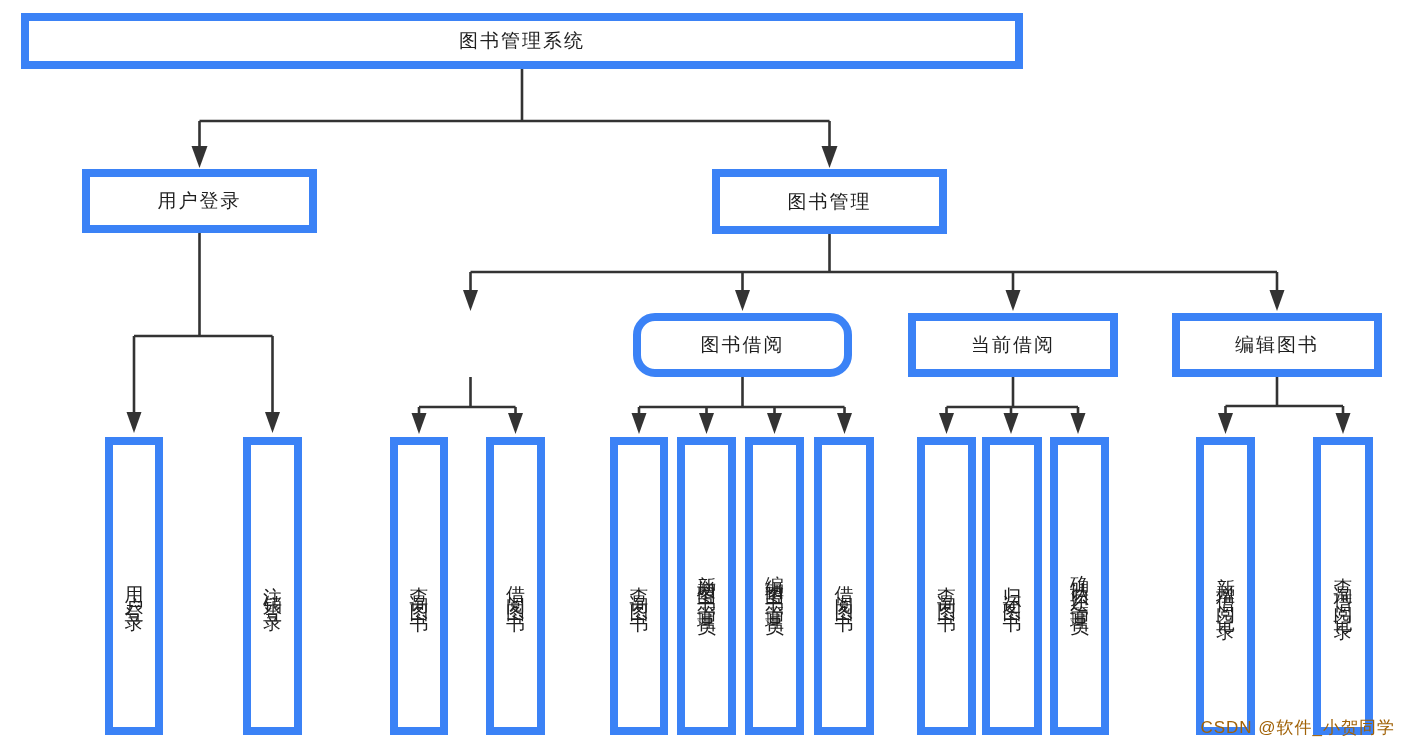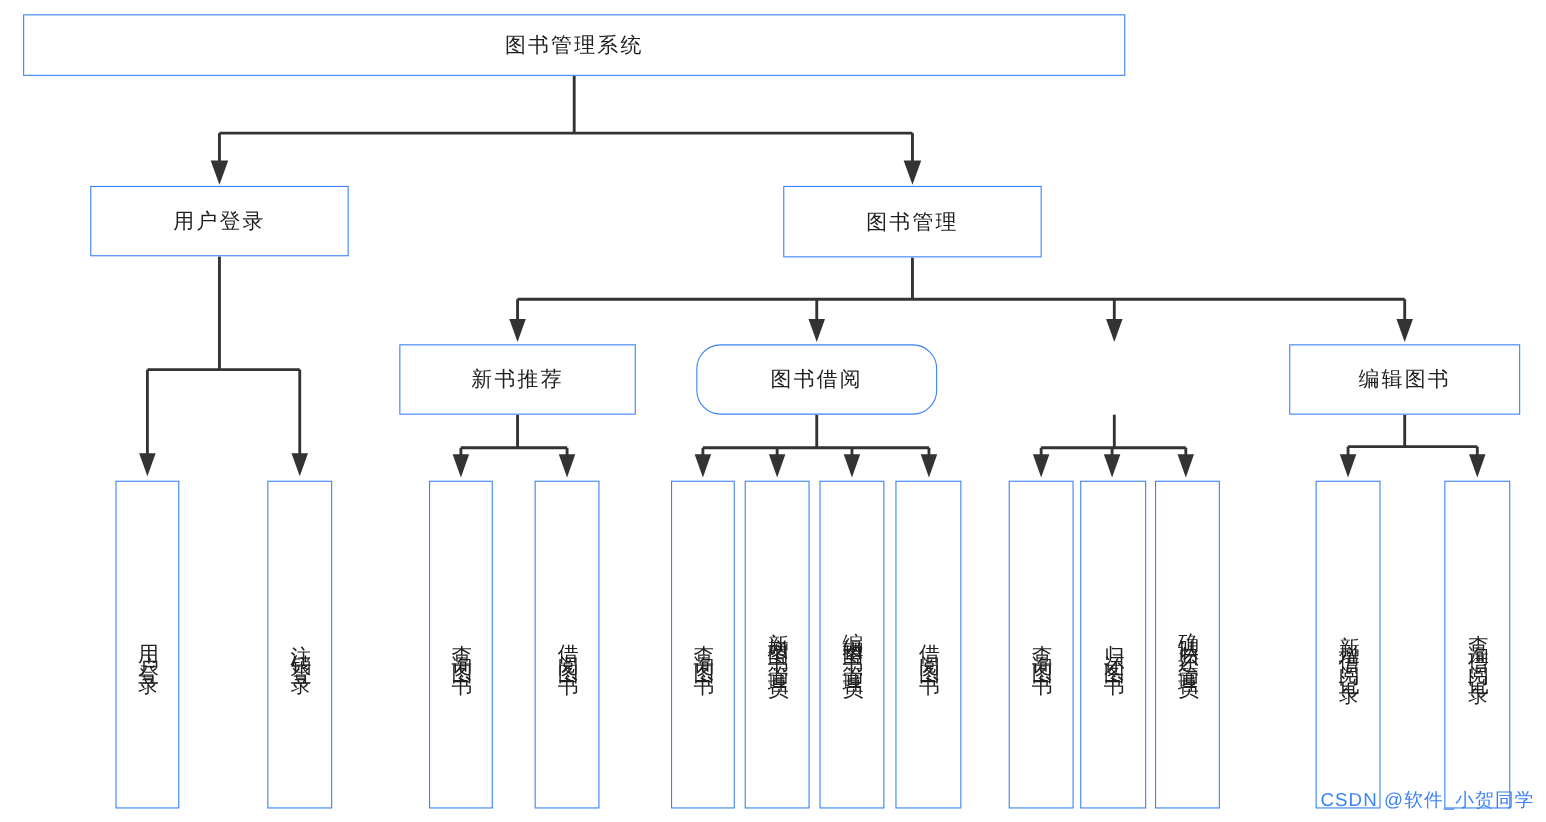--- a/index.html
+++ b/index.html
@@ -18,21 +18,21 @@
   svg.connectors {
     position: absolute;
     left: 0;
     top: 0;
     z-index: 0;
   }
   .node {
     position: absolute;
     box-sizing: border-box;
     background: #ffffff;
-    border: 1px solid #3b82f6;
+    border: 8px solid #3b82f6;
     color: #1f1f1f;
     display: flex;
     align-items: center;
     justify-content: center;
     font-size: 19px;
     letter-spacing: 2px;
     z-index: 1;
     text-align: right;
   }
   .node.vbox {
@@ -41,21 +41,21 @@
     padding-top: 6px;
   }
   .node.vbox.tight {
     letter-spacing: 6px;
     padding-top: 2px;
   }
   .watermark {
     position: absolute;
     right: 10px;
     bottom: 8px;
-    color: #3b82f6;
+    color: #a16207;
     font-size: 17px;
     letter-spacing: 1px;
     z-index: 2;
     white-space: nowrap;
   }
 </style>
 </head>
 <body>
 
 <div class="canvas">
@@ -145,22 +145,22 @@
       <polygon points="1218,413 1233,413 1225.5,434"></polygon>
       <polygon points="1335.5,413 1350.5,413 1343,434"></polygon>
     </g>
   </svg>
 
   <div class="node" style="left:21px; top:13px; width:1002px; height:56px;">图书管理系统</div>
 
   <div class="node" style="left:82px; top:169px; width:235px; height:64px;">用户登录</div>
   <div class="node" style="left:712px; top:169px; width:235px; height:65px;">图书管理</div>
 
-  <div class="node" style="left:363px; top:313px; width:215px; height:64px;">新书推荐</div>
   <div class="node" style="left:633px; top:313px; width:219px; height:64px;border-radius:22px;">图书借阅</div>
+  <div class="node" style="left:908px; top:313px; width:210px; height:64px;">当前借阅</div>
   <div class="node" style="left:1172px; top:313px; width:210px; height:64px;">编辑图书</div>
 
   <div class="node vbox" style="left:105px; top:437px; width:58px; height:298px;">用户登录</div>
   <div class="node vbox" style="left:243px; top:437px; width:59px; height:298px;">注销登录</div>
 
   <div class="node vbox" style="left:390px; top:437px; width:58px; height:298px;">查询图书</div>
   <div class="node vbox" style="left:486px; top:437px; width:59px; height:298px;">借阅图书</div>
 
   <div class="node vbox" style="left:610px; top:437px; width:58px; height:298px;">查询图书</div>
   <div class="node vbox tight" style="left:677px; top:437px; width:59px; height:298px;">新增图书（管理员）</div>

